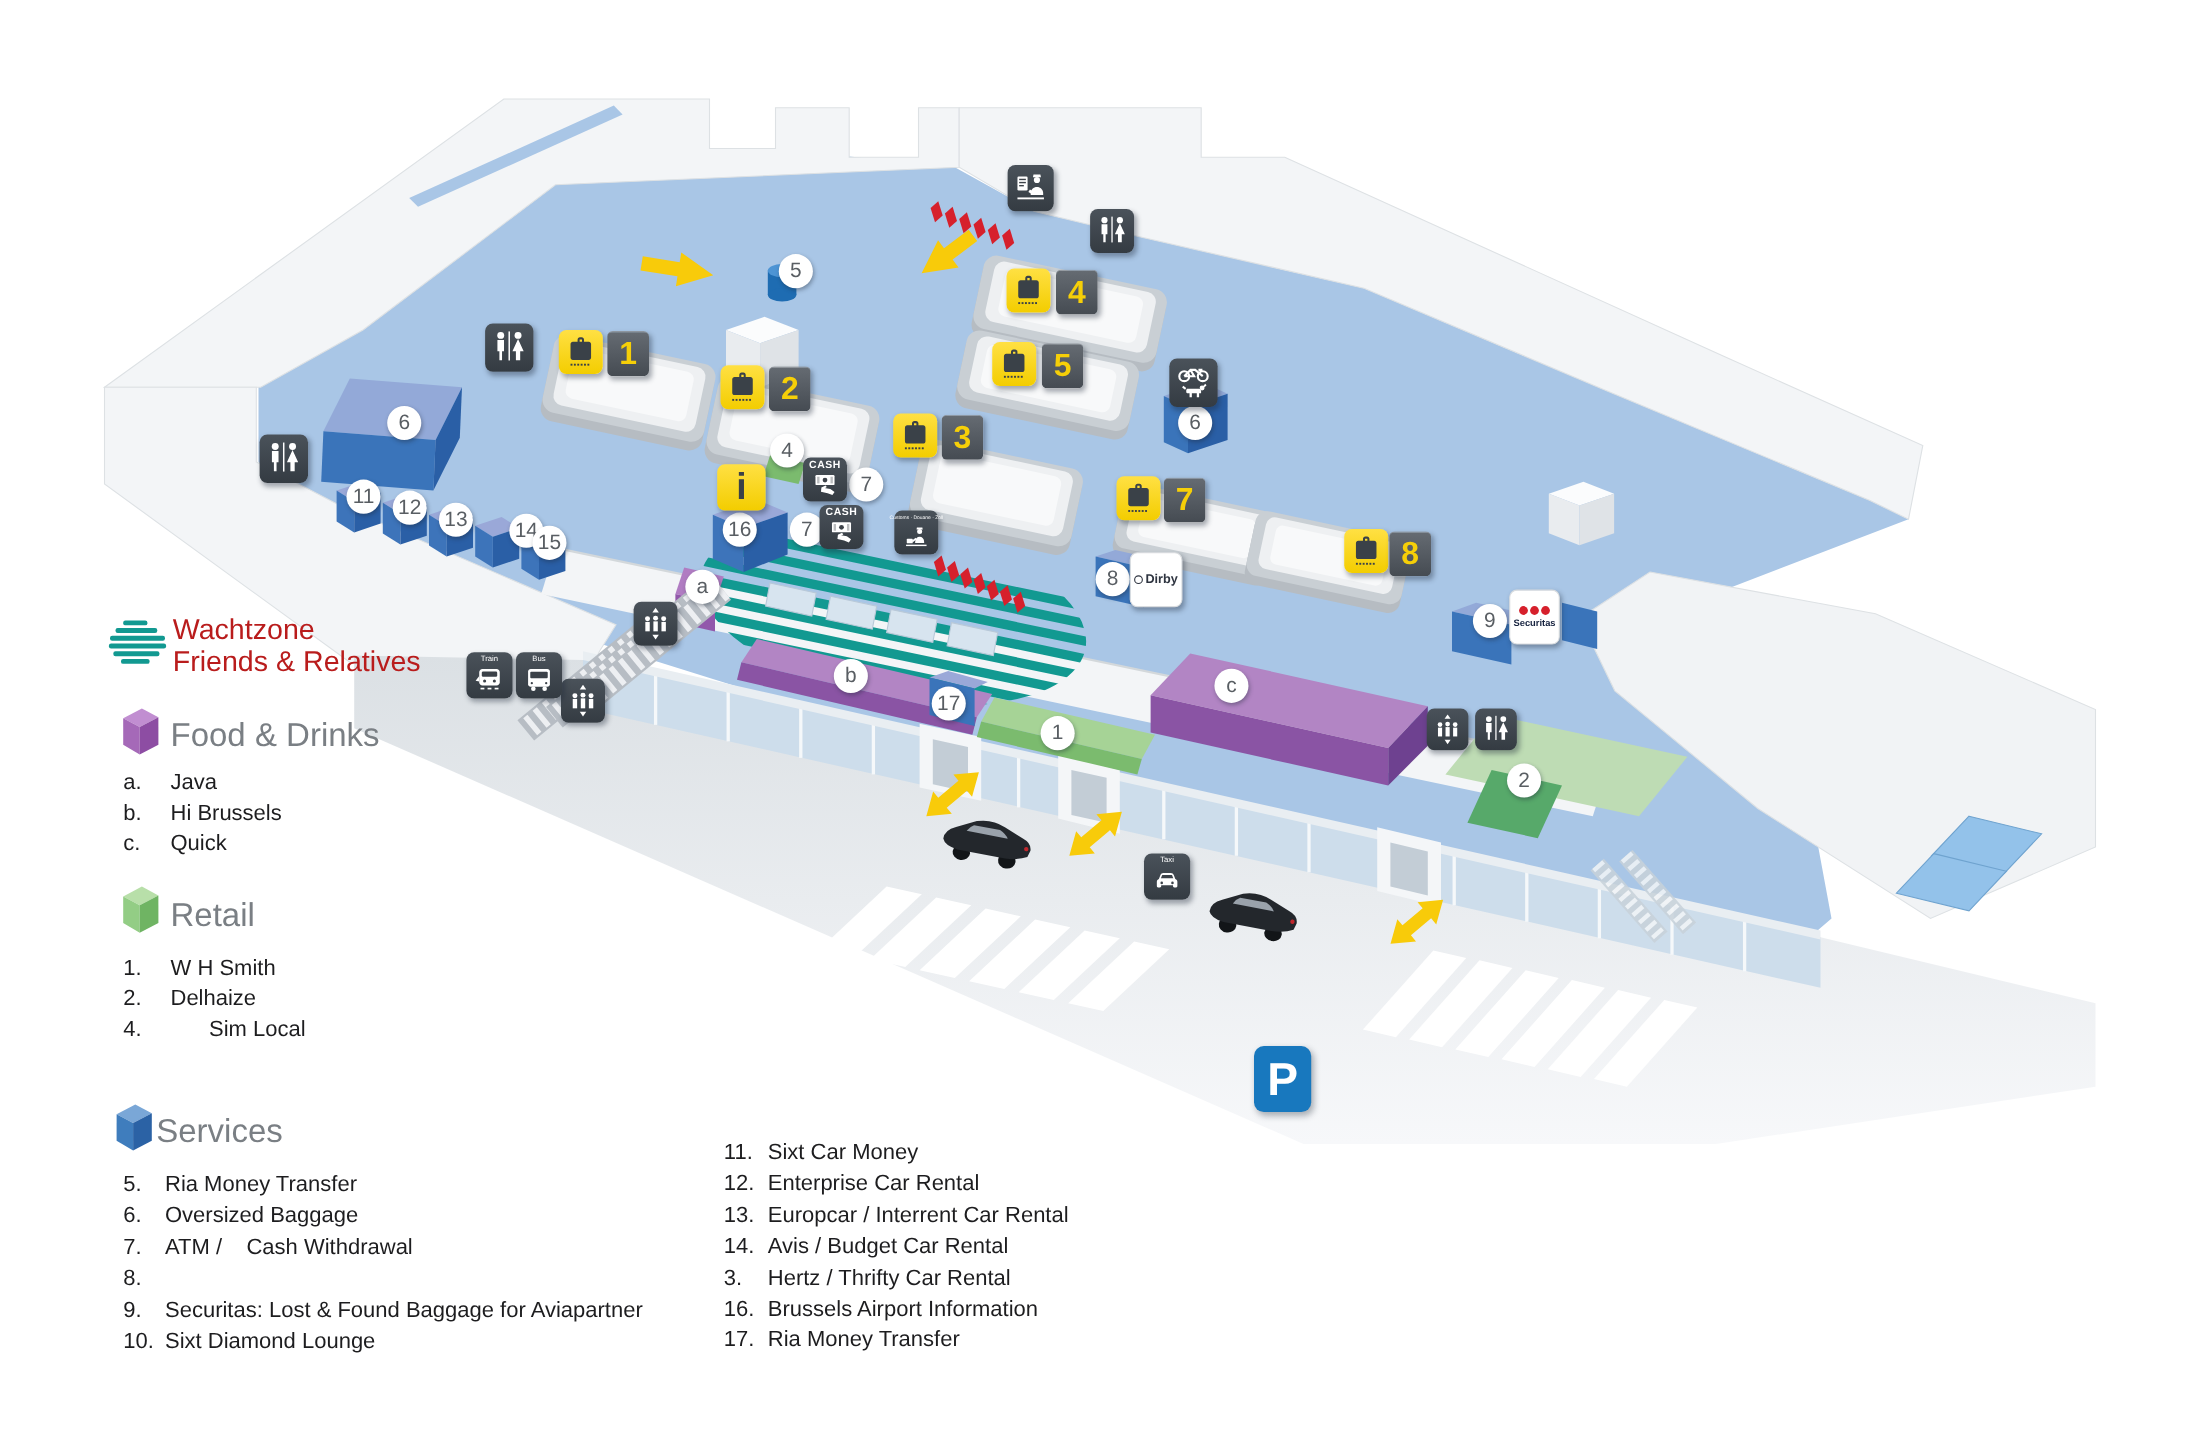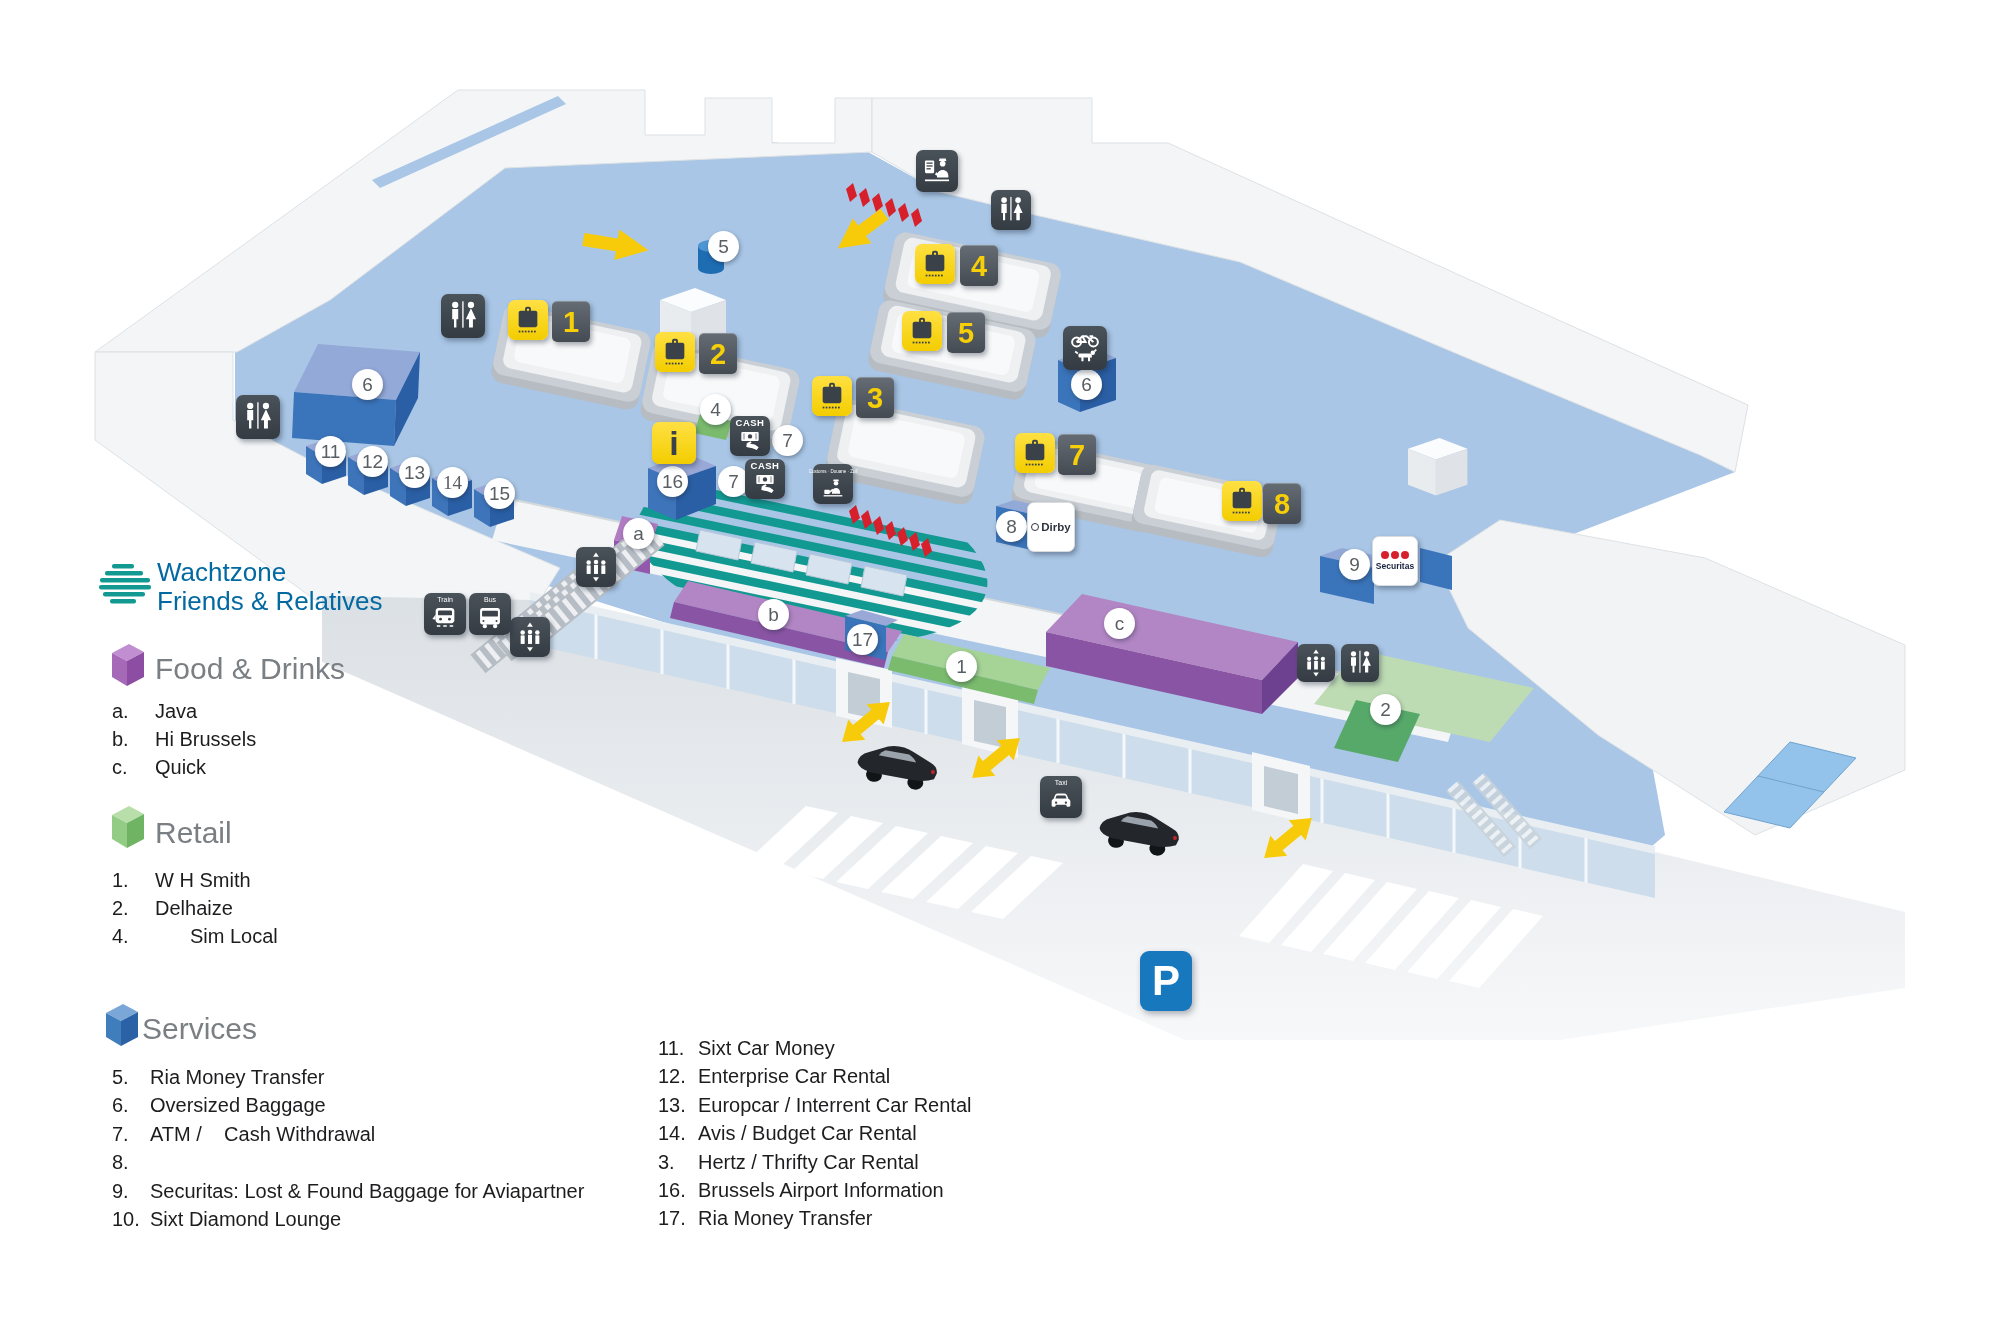--- a/index.html
+++ b/index.html
@@ -26,21 +26,21 @@
         display:flex;align-items:center;justify-content:center;box-shadow:2px 3px 6px rgba(30,40,55,.35);}
   .dirby-txt{font-weight:bold;font-size:11.5px;color:#2e3440;display:flex;align-items:center;gap:2px;}
   .mini-dot{display:inline-block;width:6px;height:6px;border:1.5px solid #2e3440;border-radius:50%;}
   .sec-dots{display:flex;gap:2px;margin-bottom:2px;}
   .sec-dots i{width:8px;height:8px;border-radius:50%;background:#d6202c;}
   .sec-lab{font-size:8.5px;font-weight:bold;color:#16223f;}
   .info-i{font-size:34px;font-weight:900;color:#3a4148;line-height:30px;}
   
   #legend{position:absolute;left:0;top:0;width:100%;height:100%;pointer-events:none;}
   .lhead{position:absolute;color:#7a7f84;font-size:30px;white-space:nowrap;}
-  .wz{position:absolute;color:#0369a1;font-size:26px;line-height:28px;white-space:nowrap;}
+  .wz{position:absolute;color:#b91c1c;font-size:26px;line-height:28px;white-space:nowrap;}
   .lkey,.llab{position:absolute;color:#1d1d1f;font-size:20px;white-space:pre;}
   .legsvg{position:absolute;}
 </style>
 </head>
 <body>
 
 <div id="stage">
 
 <svg class="base" width="2000" height="1324" viewBox="0 0 2000 1324">
 <defs>
@@ -496,21 +496,21 @@
       <div class="circ" style="left: 708px; top: 231px;">5</div>
       <div class="circ" style="left: 700px; top: 394px;">4</div>
       <div class="circ" style="left: 772px; top: 425px;">7</div>
       <div class="circ" style="left: 718px; top: 466px;">7</div>
       <div class="circ" style="left: 657px; top: 466px;">16</div>
       <div class="circ" style="left: 623px; top: 518px;">a</div>
       <div class="circ" style="left: 352px; top: 369px;">6</div>
       <div class="circ" style="left: 315px; top: 436px;">11</div>
       <div class="circ" style="left: 357px; top: 446px;">12</div>
       <div class="circ" style="left: 399px; top: 457px;">13</div>
-      <div class="circ" style="left: 437px; top: 467px; font-family: Liberation Serif, serif;">14</div>
+      <div class="circ" style="left: 463px; top: 467px;">14</div>
       <div class="circ" style="left: 484px; top: 478px;">15</div>
       <div class="circ" style="left: 1071px; top: 369px;">6</div>
       <div class="circ" style="left: 996px; top: 511px;">8</div>
       <div class="circ" style="left: 1339px; top: 549px;">9</div>
       <div class="circ" style="left: 758px; top: 599px;">b</div>
       <div class="circ" style="left: 847px; top: 624px;">17</div>
       <div class="circ" style="left: 946px; top: 651px;">1</div>
       <div class="circ" style="left: 1104px; top: 608px;">c</div>
       <div class="circ" style="left: 1370px; top: 694px;">2</div>
       <div class="tile" style="left: 441px; top: 294px; width: 44px; height: 44px;">

